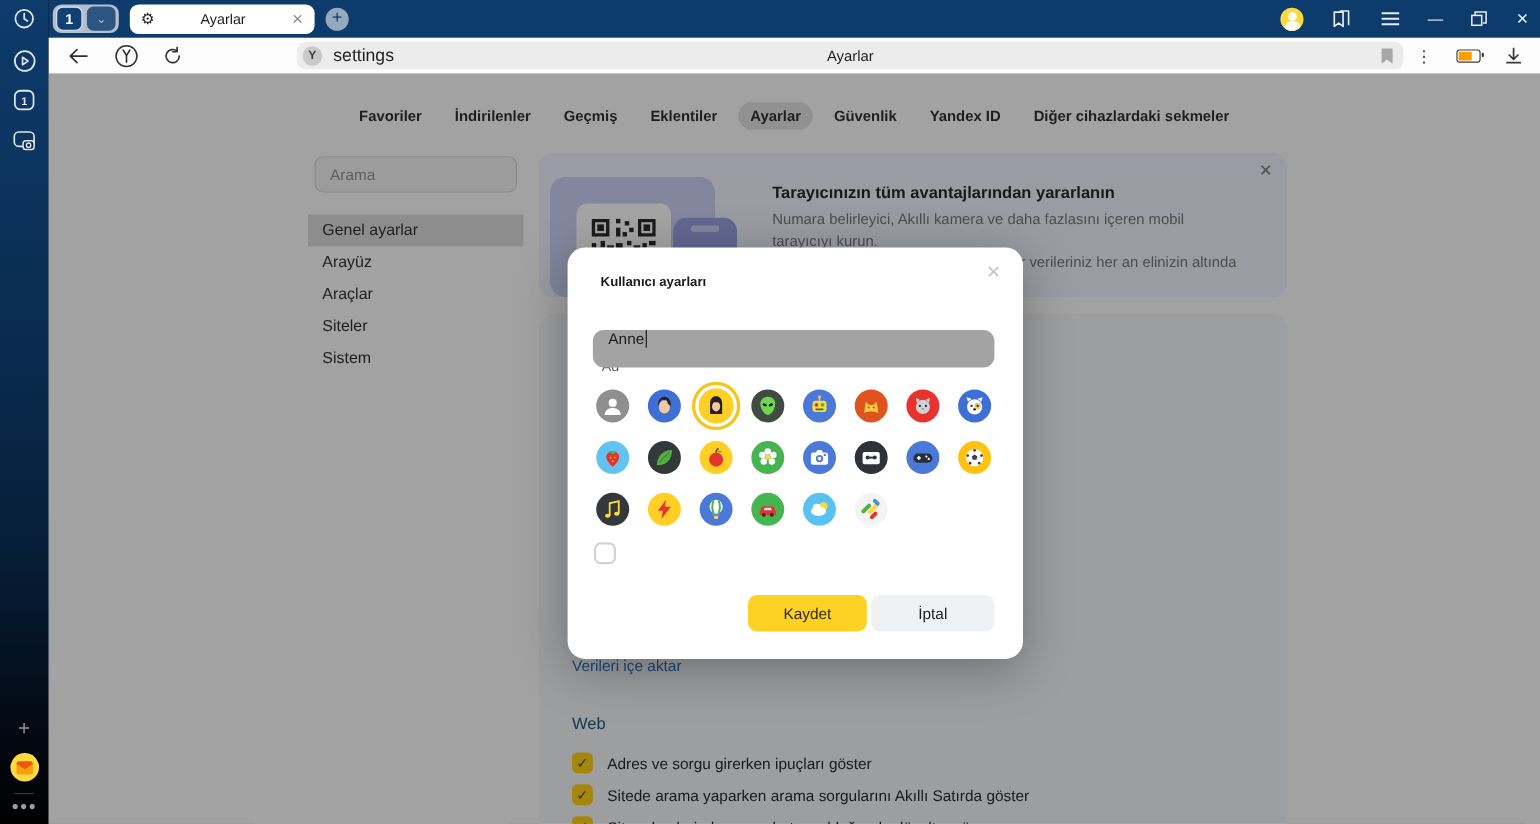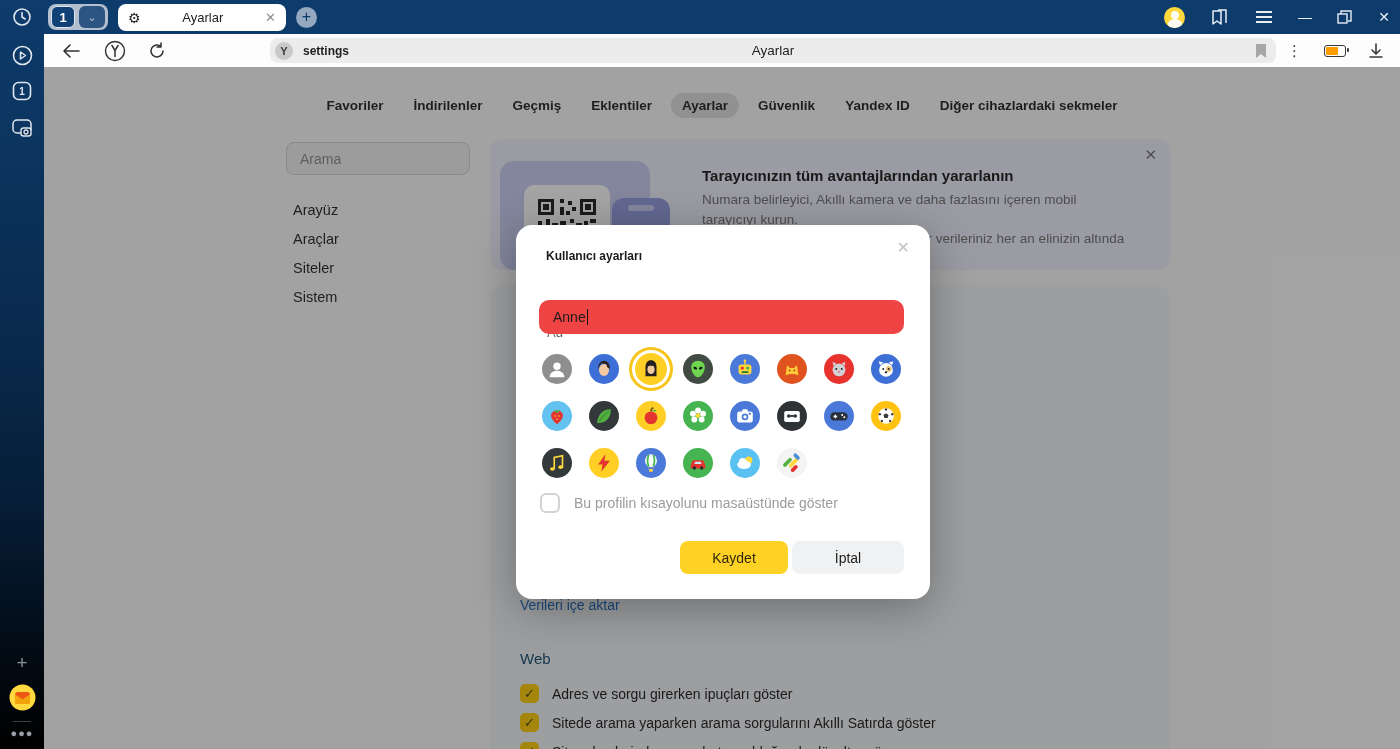--- a/index.html
+++ b/index.html
@@ -26,21 +26,21 @@
   .win-btn { font-size:14px; color:#e8edf4; width:16px; text-align:center; }
   .profile-chip { width:21px; height:21px; border-radius:50%; background:#ffd83d; position:relative; overflow:hidden; }
   .profile-chip:before { content:""; position:absolute; left:6.5px; top:4px; width:8px; height:8px; border-radius:50%; background:#fdfdf5; }
   .profile-chip:after { content:""; position:absolute; left:3.5px; top:12.5px; width:14px; height:10px; border-radius:50%; background:#fdfdf5; }
 
   
   .addr-bar { position:absolute; left:44px; top:34px; right:0; height:33px; background:#fdfdfd; z-index:24; display:flex; align-items:center; }
   .addr-ico { color:#303030; margin-left:18px; flex:none; }
   .addr-pill { position:absolute; left:226px; right:124px; top:4px; height:25px; background:#ececec; border-radius:8px; display:flex; align-items:center; }
   .favicon { width:18px; height:18px; border-radius:50%; background:#c9c9c9; color:#3c3c3c; font-size:11px; font-weight:bold; display:flex; align-items:center; justify-content:center; margin-left:5px; }
-  .addr-url { font-size:12px; color:#1f1f1f; margin-left:10px;font-weight:bold; }
+  .addr-url { font-size:16px; color:#1f1f1f; margin-left:10px; }
   .addr-title { position:absolute; left:0; right:0; text-align:center; font-size:13.5px; color:#1f1f1f; pointer-events:none; }
   .addr-bookmark { position:absolute; right:8px; color:#9b9b9b; }
   .addr-right { position:absolute; right:0; top:0; height:33px; display:flex; align-items:center; gap:22px; padding-right:16px; color:#3a3a3a; }
   .battery { position:relative; width:22px; height:12px; border:1.5px solid #3a3a3a; border-radius:3px; }
   .battery:before { content:""; position:absolute; left:1px; top:1px; bottom:1px; width:12px; background:#ff9d00; border-radius:1px; }
   .battery:after { content:""; position:absolute; right:-4px; top:2.5px; width:2px; height:4px; background:#3a3a3a; border-radius:1px; }
   .vdots { font-size:15px; color:#3a3a3a; letter-spacing:0; }
 
   
   .content { position:absolute; left:44px; top:67px; right:0; bottom:0; background:#fbfbfb; overflow:hidden; }
@@ -73,21 +73,21 @@
   .web-checks { position:absolute; left:30px; top:394px; right:30px; }
   .check-row { display:flex; align-items:center; height:29px; }
   .checkbox { width:19px; height:19px; border-radius:5px; background:#ffcc00; color:#463c00; font-size:13px; font-weight:bold; display:flex; align-items:center; justify-content:center; flex:none; }
   .check-label { font-size:14px; color:#161616; margin-left:13px; }
 
   
   .modal { position:absolute; left:472px; top:158px; width:414px; height:374px; background:#fff; border-radius:16px; box-shadow:0 10px 45px rgba(0,0,0,0.30); z-index:10; }
   .modal-title { position:absolute; left:30px; top:24px; font-size:12px; font-weight:600; color:#1b1b1b; }
   .modal-close { position:absolute; right:20px; top:13px; font-size:16px; color:#c4c4c4; }
   .field-label { position:absolute; left:31px; top:56px; font-size:13px; color:#5f5f5f;margin-top:44px; }
-  .name-input { position:absolute; left:23px; right:26px; top:75px; height:34px; background:#ef4444; border-radius:10px; display:flex; align-items:center; padding-left:14px; font-size:14px; color:#1b1b1b; }
+  .name-input { position:absolute; left:23px; right:26px; top:75px; height:34px; background:#a3a3a3; border-radius:10px; display:flex; align-items:flex-start; padding-left:14px; font-size:14px; color:#1b1b1b; }
   .caret { display:inline-block; width:1px; height:16px; background:#111; margin-left:1px; }
   .avatar-grid { position:absolute; left:17px; top:120px; display:grid; grid-template-columns:repeat(8,47px); grid-auto-rows:47px; }
   .avatar { width:30px; height:30px; border-radius:50%; justify-self:center; align-self:center; position:relative; display:flex; align-items:center; justify-content:center; overflow:hidden; }
   .avatar svg { width:22px; height:22px; }
   .avatar.selected { width:32px; height:32px; box-shadow:0 0 0 3px #fff,0 0 0 6px #f7c41b; }
   .modal-check { position:absolute; left:24px; top:268px; display:flex; align-items:center; }
   .modal-checkbox { width:20px; height:20px; border:2px solid #d3d3d3; border-radius:6px; background:#fff; flex:none; }
   .modal-check-label { font-size:14px; color:#9b9b9b; margin-left:14px; }
   .btn { position:absolute; top:316px; height:33px; border-radius:8px; font-size:14px; display:flex; align-items:center; justify-content:center; }
   .btn-save { right:142px; width:108px; background:#fdd225; color:#33290a; }
@@ -203,20 +203,21 @@
         <div class="nav-tab">Eklentiler</div>
         <div class="nav-tab active">Ayarlar</div>
         <div class="nav-tab">Güvenlik</div>
         <div class="nav-tab">Yandex ID</div>
         <div class="nav-tab">Diğer cihazlardaki sekmeler</div>
       </div>
 
     <div class="settings-menu">
       <div class="menu-search">Arama</div>
       <div class="menu-list" id="menu-list">
+          <div class="menu-item active">Genel ayarlar</div>
           <div class="menu-item">Arayüz</div>
           <div class="menu-item">Araçlar</div>
           <div class="menu-item">Siteler</div>
           <div class="menu-item">Sistem</div>
         </div>
     </div>
 
     <div class="banner">
       <div class="banner-art">
         <div class="qr-card">
@@ -476,20 +477,19 @@
                 <rect x="3" y="6" width="12" height="4" rx="2" fill="#52b043"></rect>
                 <rect x="7" y="11" width="13" height="4" rx="2" fill="#ffd83d"></rect>
                 <rect x="5" y="16" width="9" height="4" rx="2" fill="#e3342f"></rect>
               </g>
               <rect x="13" y="3" width="8" height="4" rx="2" fill="#4a90d9" transform="rotate(45 17 5)"></rect>
             </svg>
           </div>
         </div>
       <div class="modal-check">
         <div class="modal-checkbox"></div>
-        <div class="modal-check-label">Bu profilin kısayolunu masaüstünde göster</div>
       </div>
       <div class="btn btn-save">Kaydet</div>
       <div class="btn btn-cancel">İptal</div>
     </div>
 
   </div>
 </div>
 
 </body></html>

